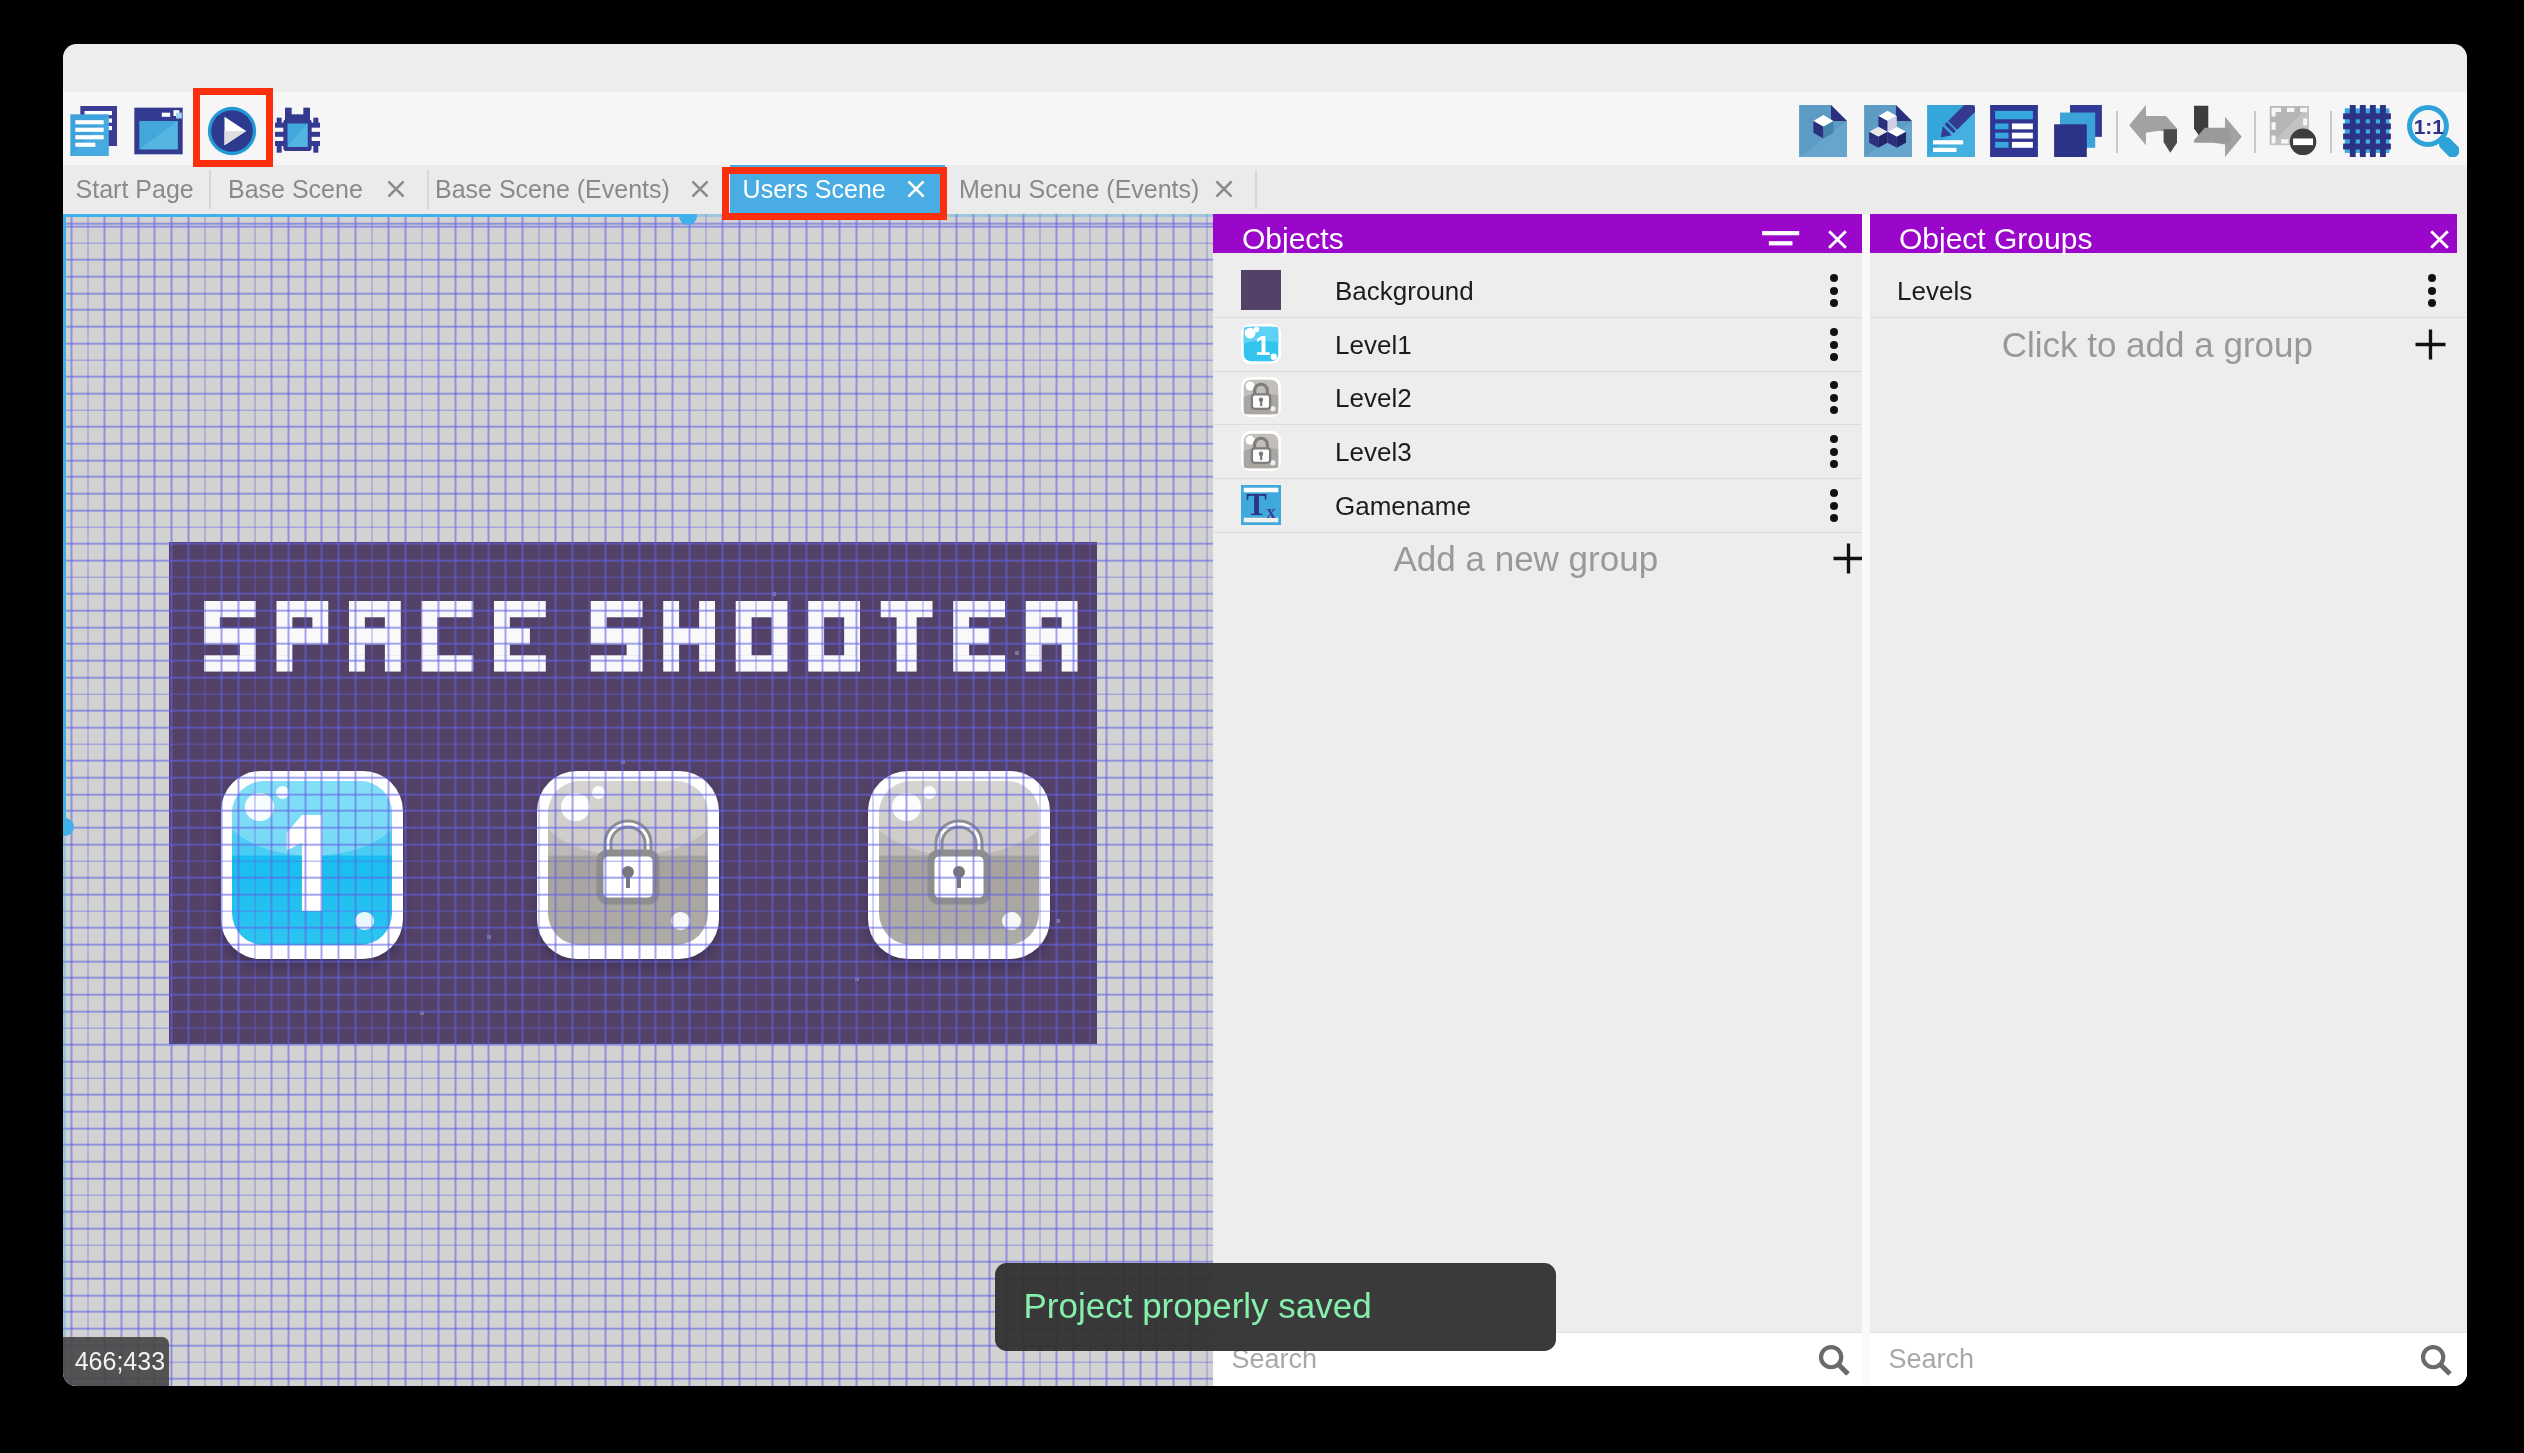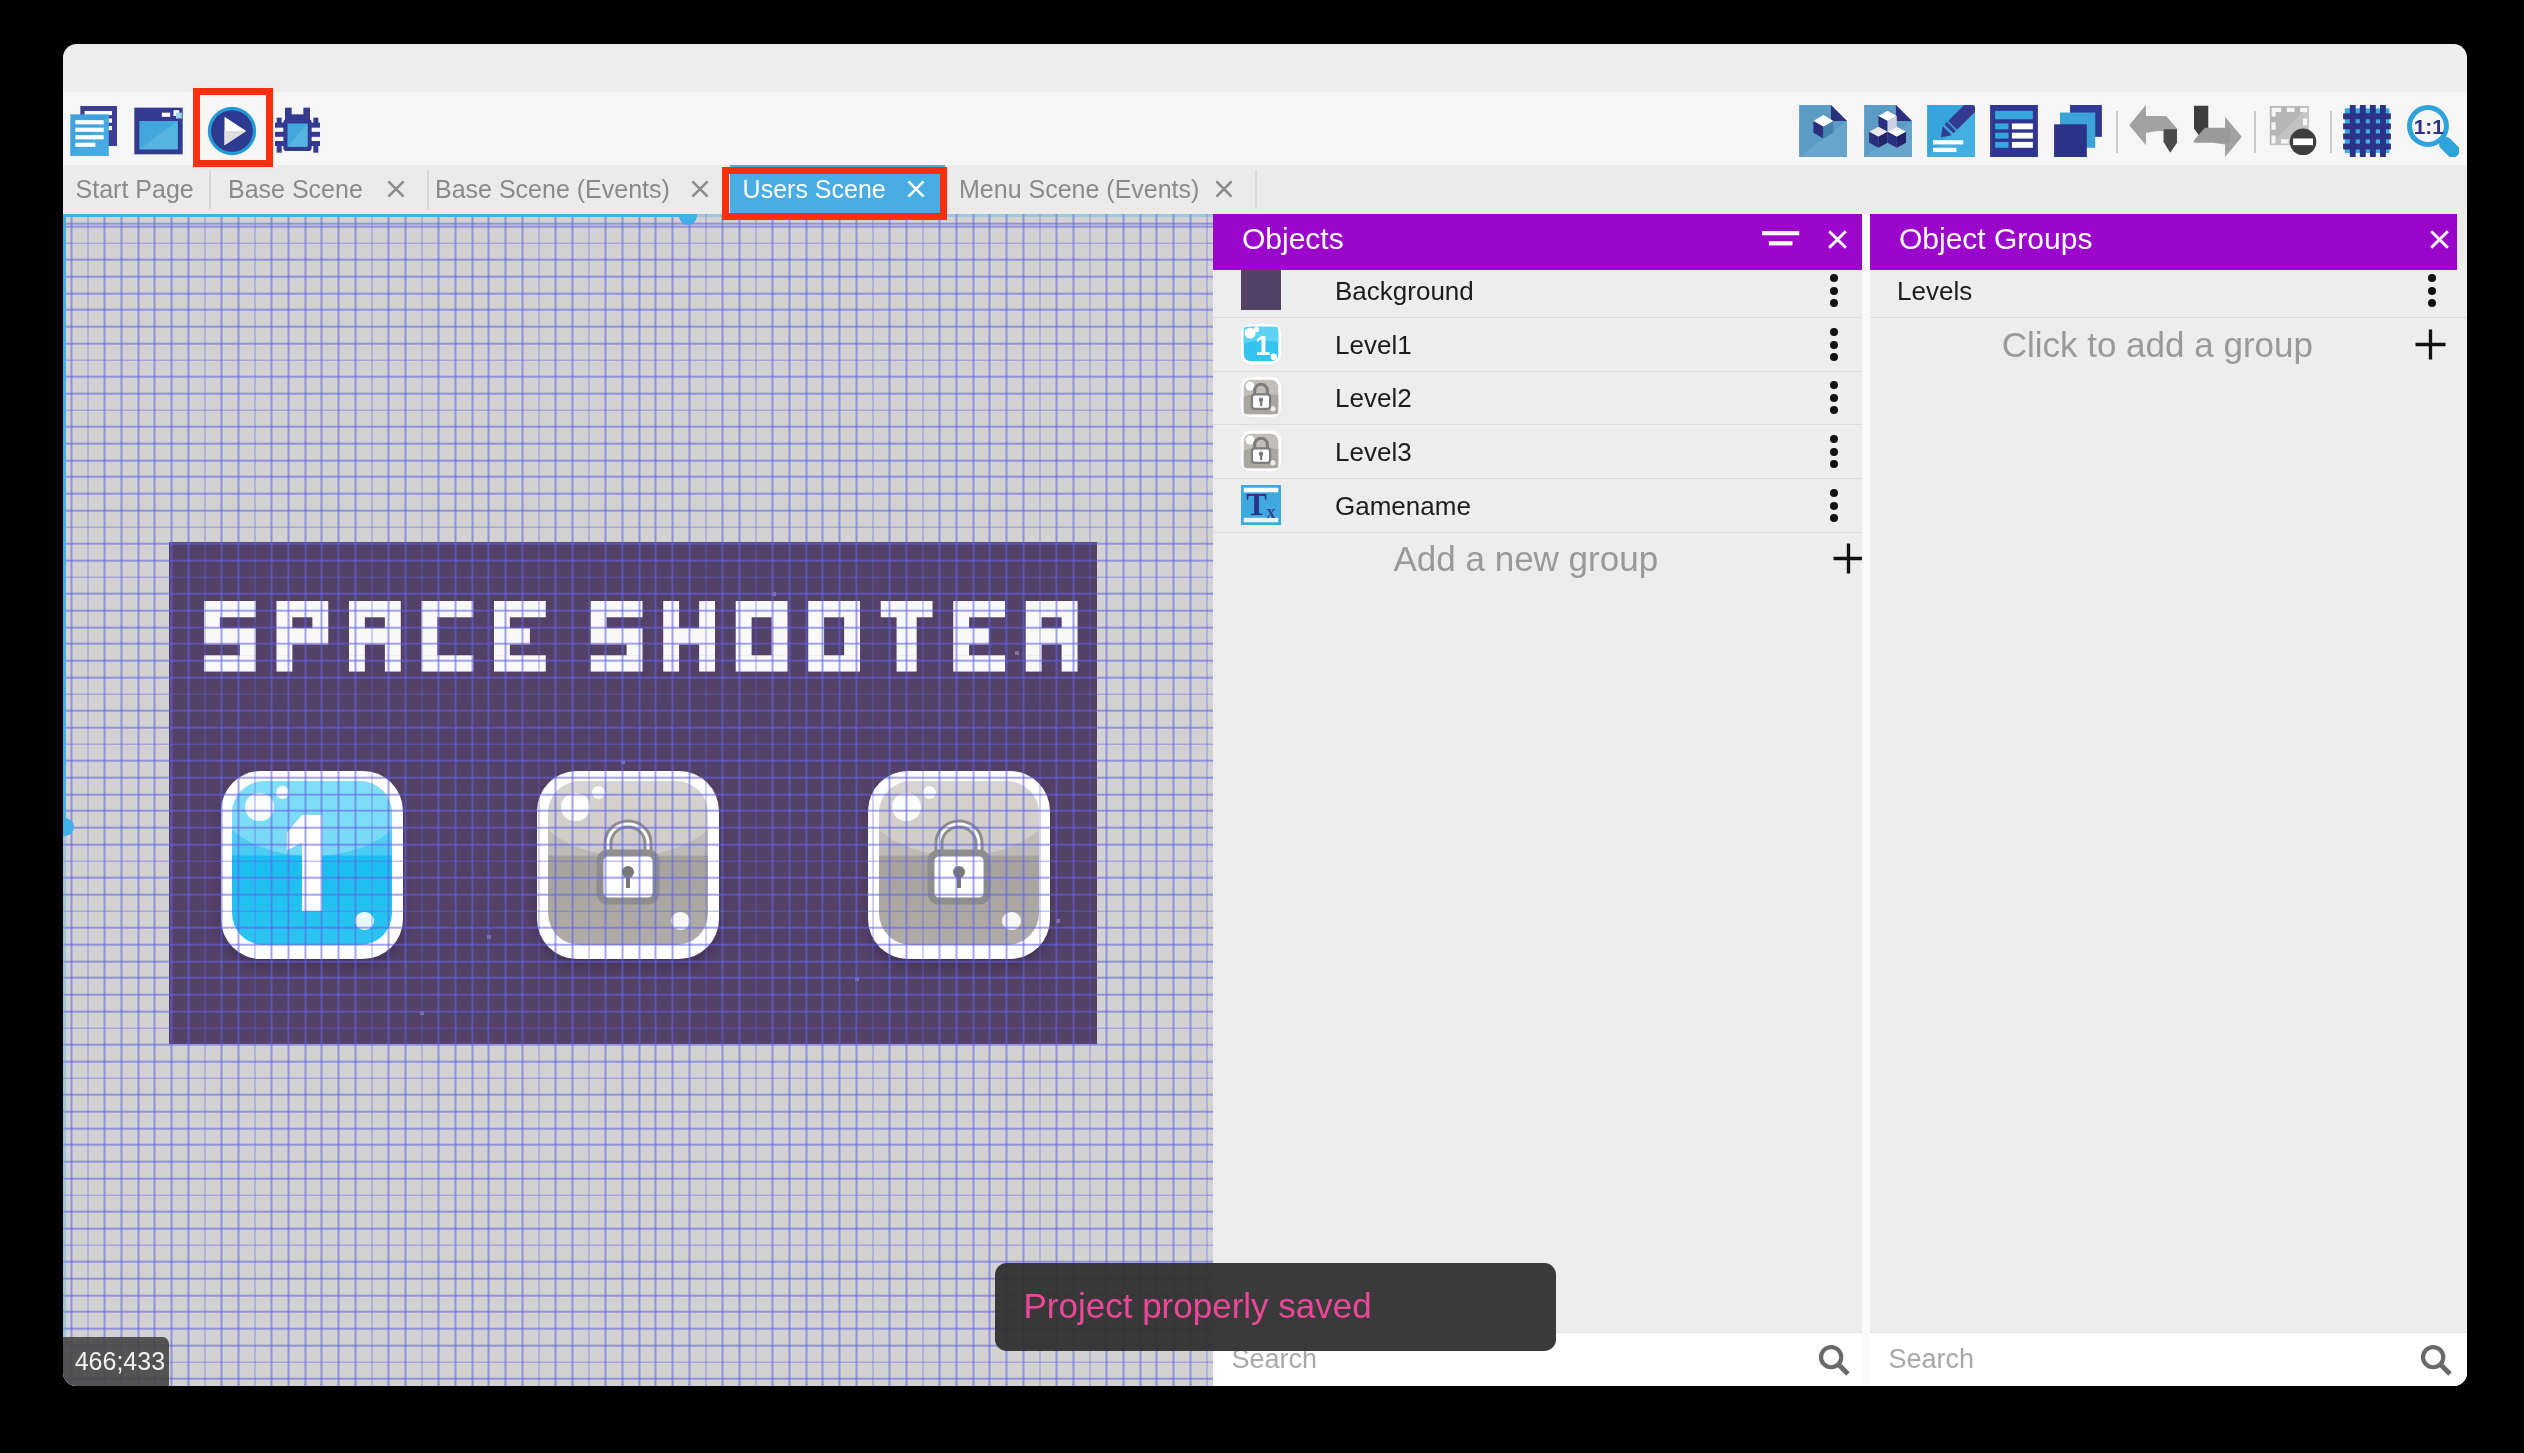--- a/index.html
+++ b/index.html
@@ -39,33 +39,33 @@
   padding-left:11.7px; border-radius:0 6.7px 0 11.7px; z-index:7; }
 .btn { position:absolute; width:182px; height:188px; background:#fff; border-radius:40px;
   box-shadow:0 7.5px 10px rgba(40,30,60,0.33); }
 .btn .inner { position:absolute; left:11px; top:10px; width:160px; height:164px; border-radius:32px; overflow:hidden; }
 .btn.blue .inner { background:linear-gradient(#59d4f5 0%, #49ccf3 45%, #18bdf0 46%, #2cc5f1 100%); }
 .btn.gray .inner { background:linear-gradient(#c9c6c2 0%, #bdb9b5 45%, #a5a19d 46%, #b0aca8 100%); }
 .bub1 { position:absolute; left:13.4px; top:11.7px; width:28.5px; height:28.5px; border-radius:50%; background:rgba(255,255,255,0.95); }
 .bub2 { position:absolute; left:44px; top:5px; width:13.4px; height:13.4px; border-radius:50%; background:rgba(255,255,255,0.95); }
 .bub3 { position:absolute; right:18.4px; bottom:15px; width:18.4px; height:18.4px; border-radius:50%; background:rgba(255,255,255,0.9); }
 .panel { position:absolute; top:0; height:1172px; background:#ededed; }
-.phead { position:absolute; left:0; top:0; right:0; height:56px; background:#9b06cb; color:#fff;text-align:center; }
+.phead { position:absolute; left:0; top:0; right:0; height:39px; background:#9b06cb; color:#fff;text-align:center; }
 .phead .ptitle { position:absolute; left:29px; top:0; height:50px; line-height:50px; font-size:30px; font-weight:400; }
 .prow { position:absolute; left:0; right:0; height:54px; border-bottom:1.7px solid #dcdcdc; }
 .prowtext { position:absolute; left:122px; top:0; height:36px; line-height:54px; font-size:26px; color:#1c1c1c; }
 .dots { position:absolute; width:8.4px; height:33px; }
 .dots i { position:absolute; left:0; width:8.4px; height:8.4px; border-radius:50%; background:#111; }
 .graytext { color:#999; font-size:35px; }
 .searchrow { position:absolute; left:0; right:0; top:1118px; height:54px; background:#fff; border-top:1.7px solid #e2e2e2; }
 .searchrow span { position:absolute; left:18.4px; top:0; height:52px; line-height:52px; font-size:27px; color:#a8a8a8; }
 #divider { position:absolute; left:1799px; top:0; width:7.5px; height:1172px; background:#fafafa; }
 #toast { position:absolute; left:932px; top:1049px; width:561px; height:88px; background:rgba(50,50,50,0.96);
   border-radius:11.7px; z-index:50; }
-#toast span { position:absolute; left:28.5px; top:0; height:92px; line-height:86px; font-size:35px; color:#ec4899; }
+#toast span { position:absolute; left:28.5px; top:0; height:92px; line-height:86px; font-size:35px; color:#86efac; }
 .stars i { position:absolute; width:4.2px; height:4.2px; background:rgba(255,255,255,0.28); }
 .rowicon { position:absolute; left:28px; top:5.9px; width:40px; height:40px; }
 .rowicon svg { width:40px; height:40px; }
 </style>
 </head>
 <body>
 <div id="win">
 <div id="toolbar">
 
   <svg class="ticon" style="left:6.7px" width="49" height="50" viewBox="0 0 58 60">

